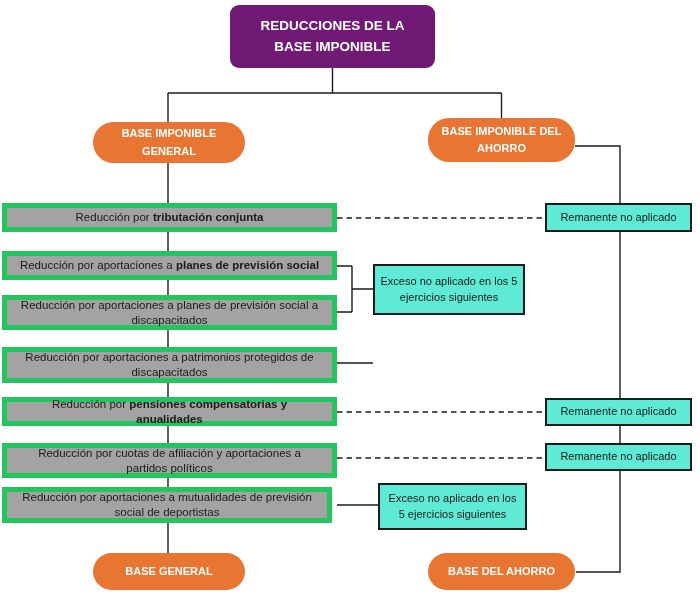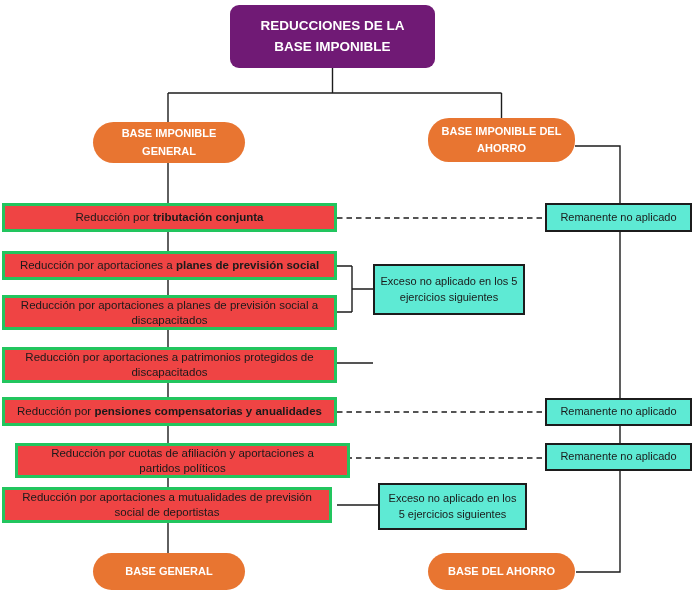--- a/index.html
+++ b/index.html
@@ -42,22 +42,22 @@
   .pill {
     background: #E87531;
     color: #ffffff;
     font-weight: bold;
     font-size: 11px;
     line-height: 1.55;
     border-radius: 21px;
     padding: 0 12px;
   }
   .ybox {
-    background: #ef4444;
-    border: 3px solid #22c55e;
+    background: #a3a3a3;
+    border: 5px solid #22c55e;
     font-size: 11.5px;
     line-height: 1.3;
     padding: 1px 12px;
   }
   .kbox {
     background: #5eead4;
     border: 2px solid #1c1c1c;
     font-size: 11px;
     line-height: 1.45;
     padding: 1px 5px;
@@ -109,21 +109,21 @@
   </div>
 
   <div class="node ybox" style="left:2px; top:347px; width:335px; height:36px;">
     <span><span>Reducción por aportaciones a patrimonios protegidos de discapacitados</span><b></b></span>
   </div>
 
   <div class="node ybox" style="left:2px; top:397px; width:335px; height:29px;">
     <span><span>Reducción por </span><b>pensiones compensatorias y anualidades</b></span>
   </div>
 
-  <div class="node ybox" style="left:15px; top:443px; width:335px; height:35px;">
+  <div class="node ybox" style="left:2px; top:443px; width:335px; height:35px;">
     <span><span>Reducción por cuotas de afiliación y aportaciones a partidos políticos</span><b></b></span>
   </div>
 
   <div class="node ybox" style="left:2px; top:487px; width:330px; height:36px;">
     <span><span>Reducción por aportaciones a mutualidades de previsión social de deportistas</span><b></b></span>
   </div>
 
   <div class="node kbox" style="left:545px; top:203px; width:147px; height:29px;">
     <span>Remanente no aplicado</span>
   </div>

